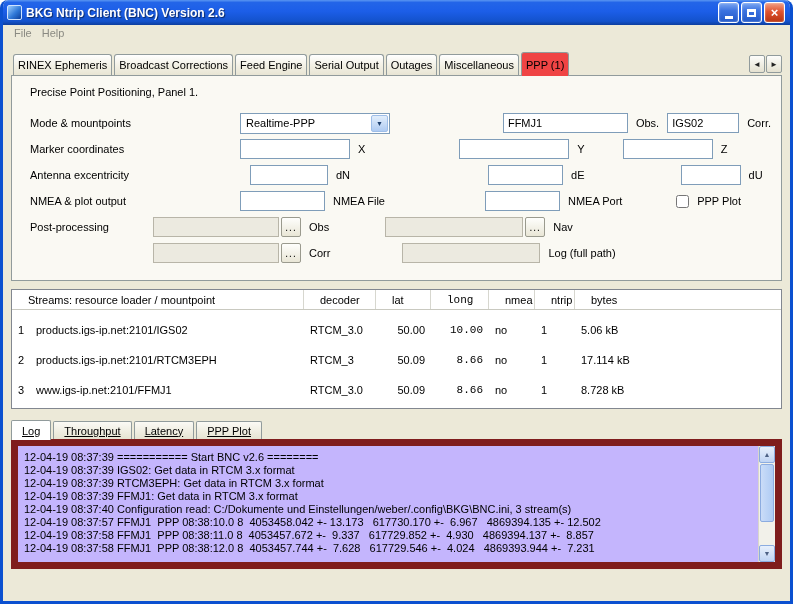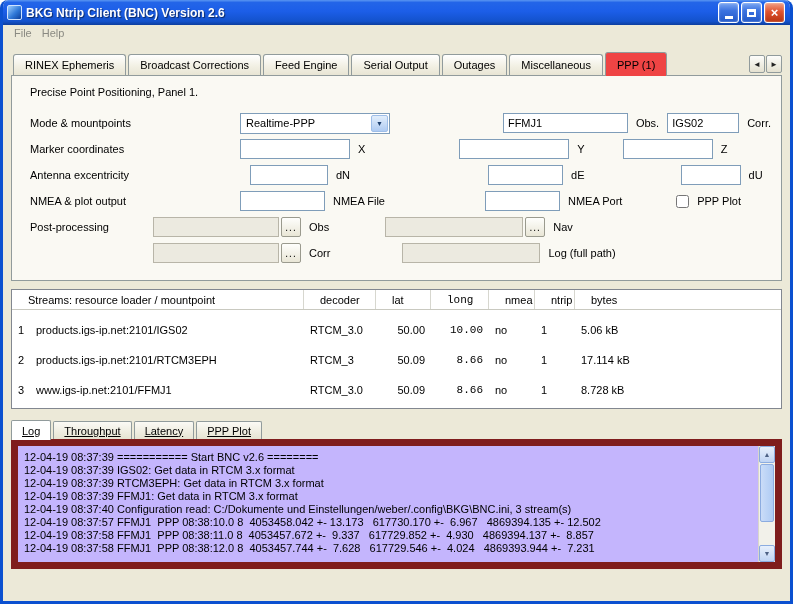--- a/index.html
+++ b/index.html
@@ -36,21 +36,21 @@
   .glyph-close { font-size:13px; line-height:13px; }
 
   
   .menubar { height:20px; flex:0 0 20px; display:flex; padding-left:7px; gap:2px; color:#8A8A82; }
   .menu-item { padding:2px 4px; }
 
   
   .tabrow { display:flex; align-items:flex-end; padding:7px 8px 0 10px; position:relative; }
   .tab {
     border:1px solid #919B9C; border-bottom:none; border-radius:3px 3px 0 0;
-    padding:0 11px; margin-right:2px; height:21px; display:flex; align-items:center;
+    padding:0 4px; margin-right:2px; height:21px; display:flex; align-items:center;
     background:linear-gradient(180deg,#FFFFFF 0%,#F2F0E4 55%,#E8E5D4 100%);
     white-space:nowrap;
   }
   .tab.active { height:24px; background:#ef4444; margin-bottom:-1px; position:relative; z-index:3; font-weight:normal; }
   .tab-scroll { margin-left:auto; display:flex; gap:1px; padding-bottom:2px; }
   .tsbtn {
     width:16px; height:18px; border:1px solid #919B9C; border-radius:2px;
     background:linear-gradient(180deg,#FDFDFB,#E4E1D0); display:flex; align-items:center; justify-content:center;
     font-size:8px; color:#222;
   }

